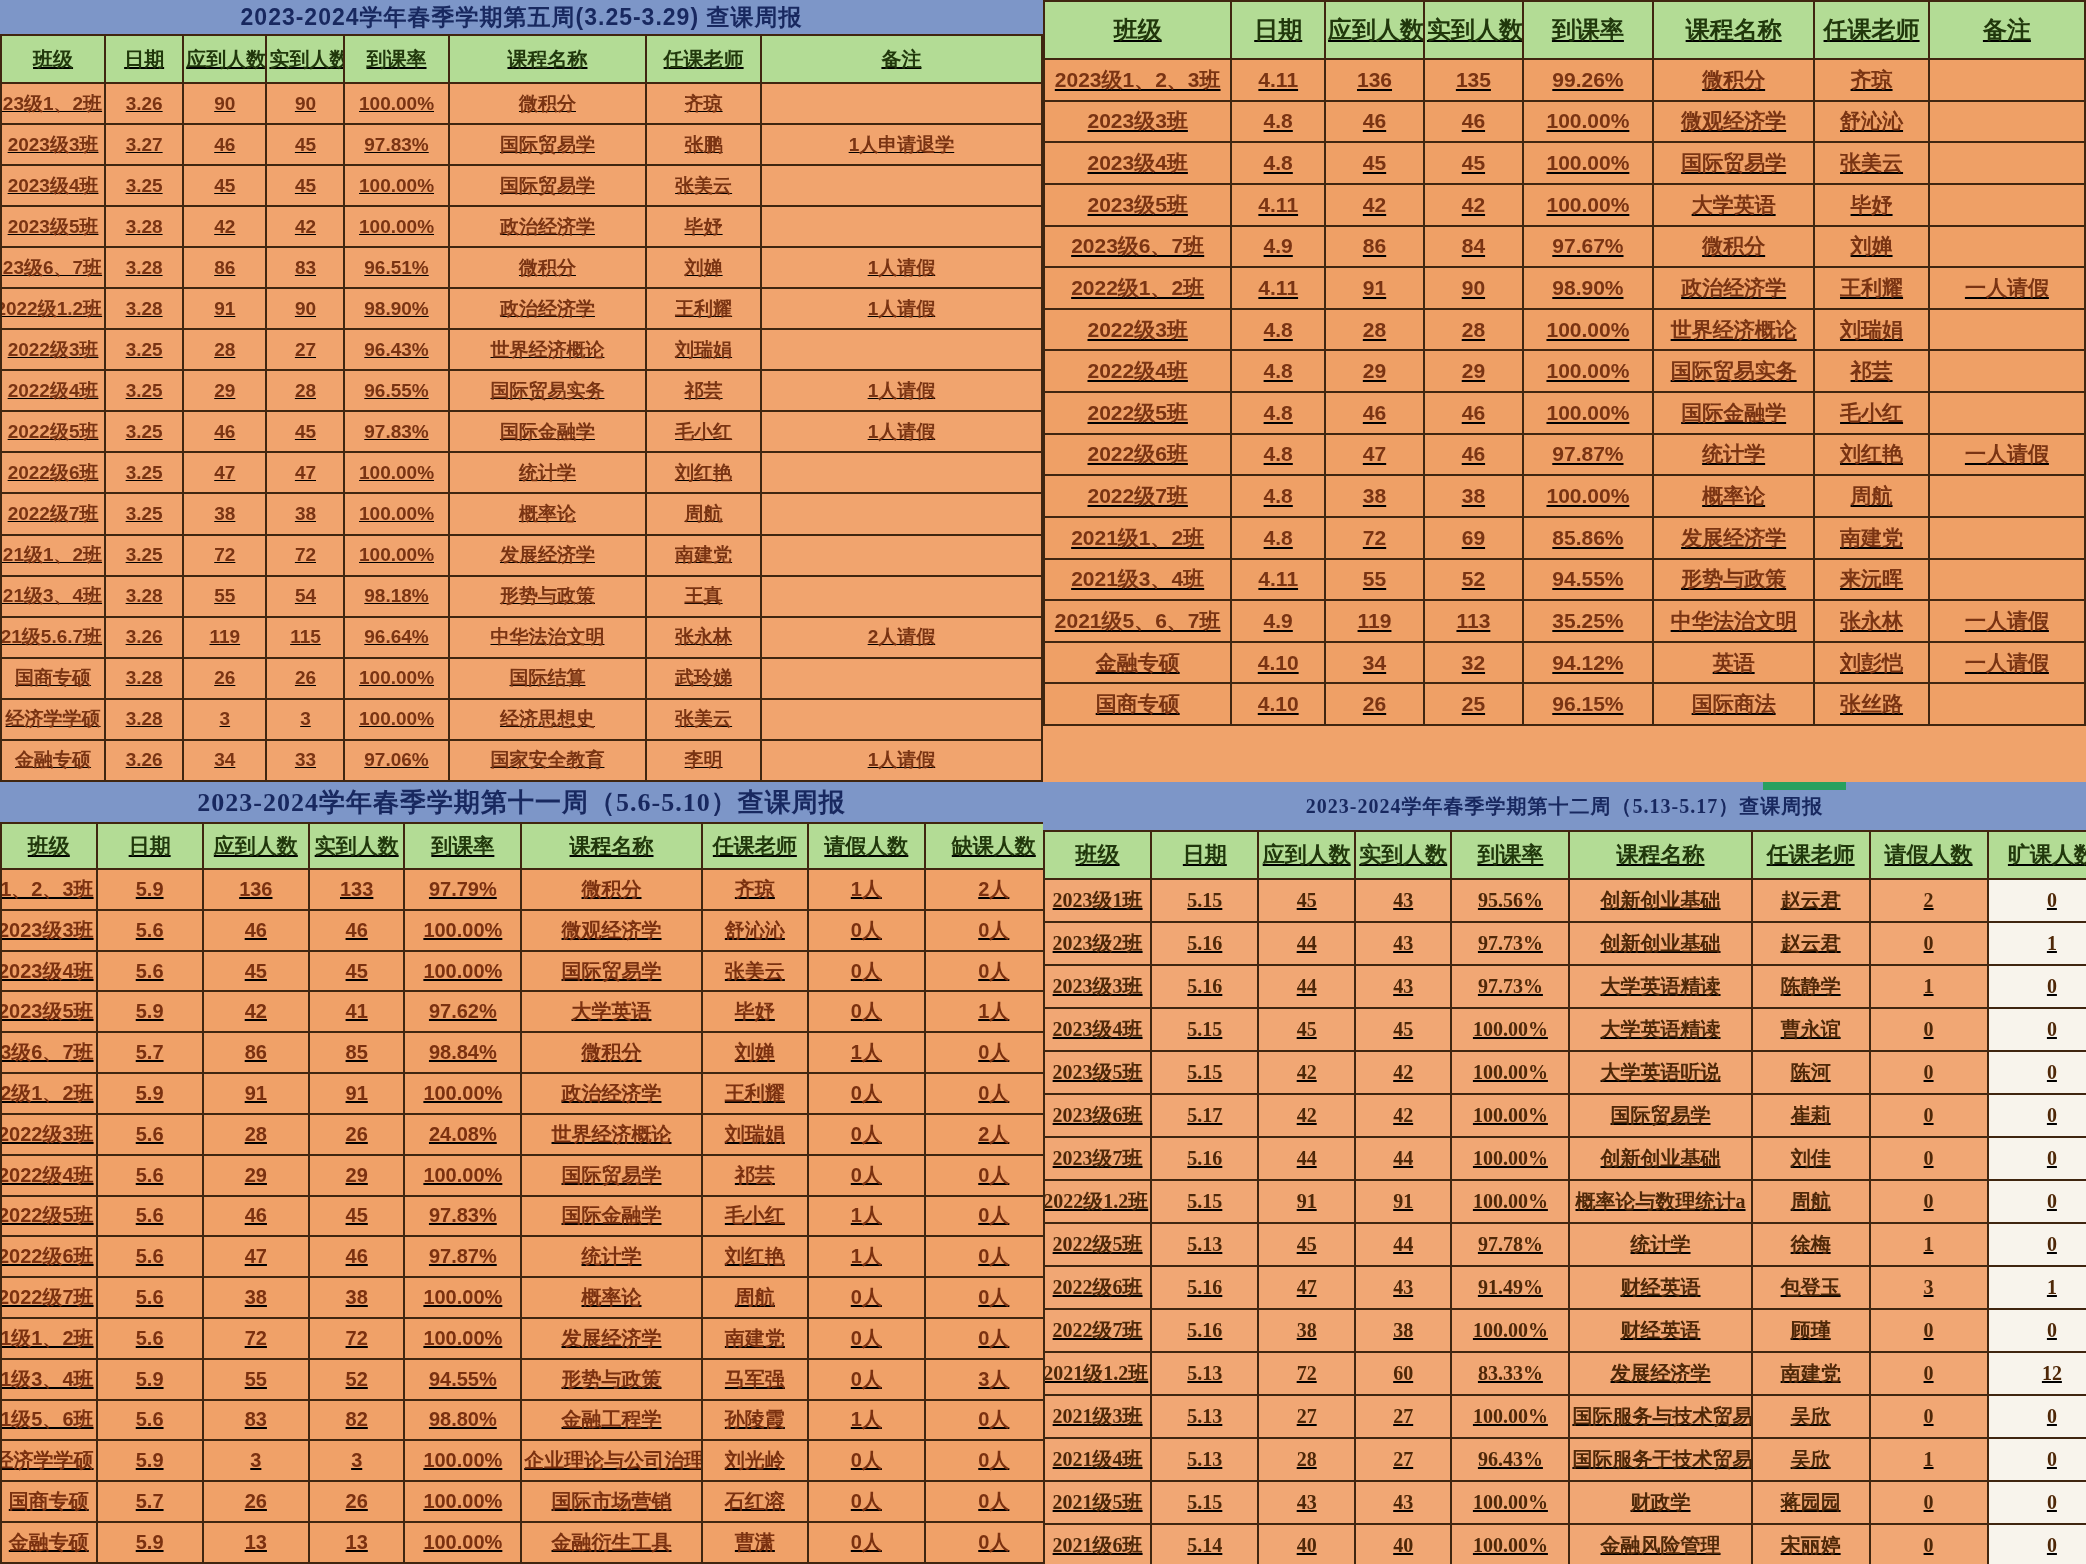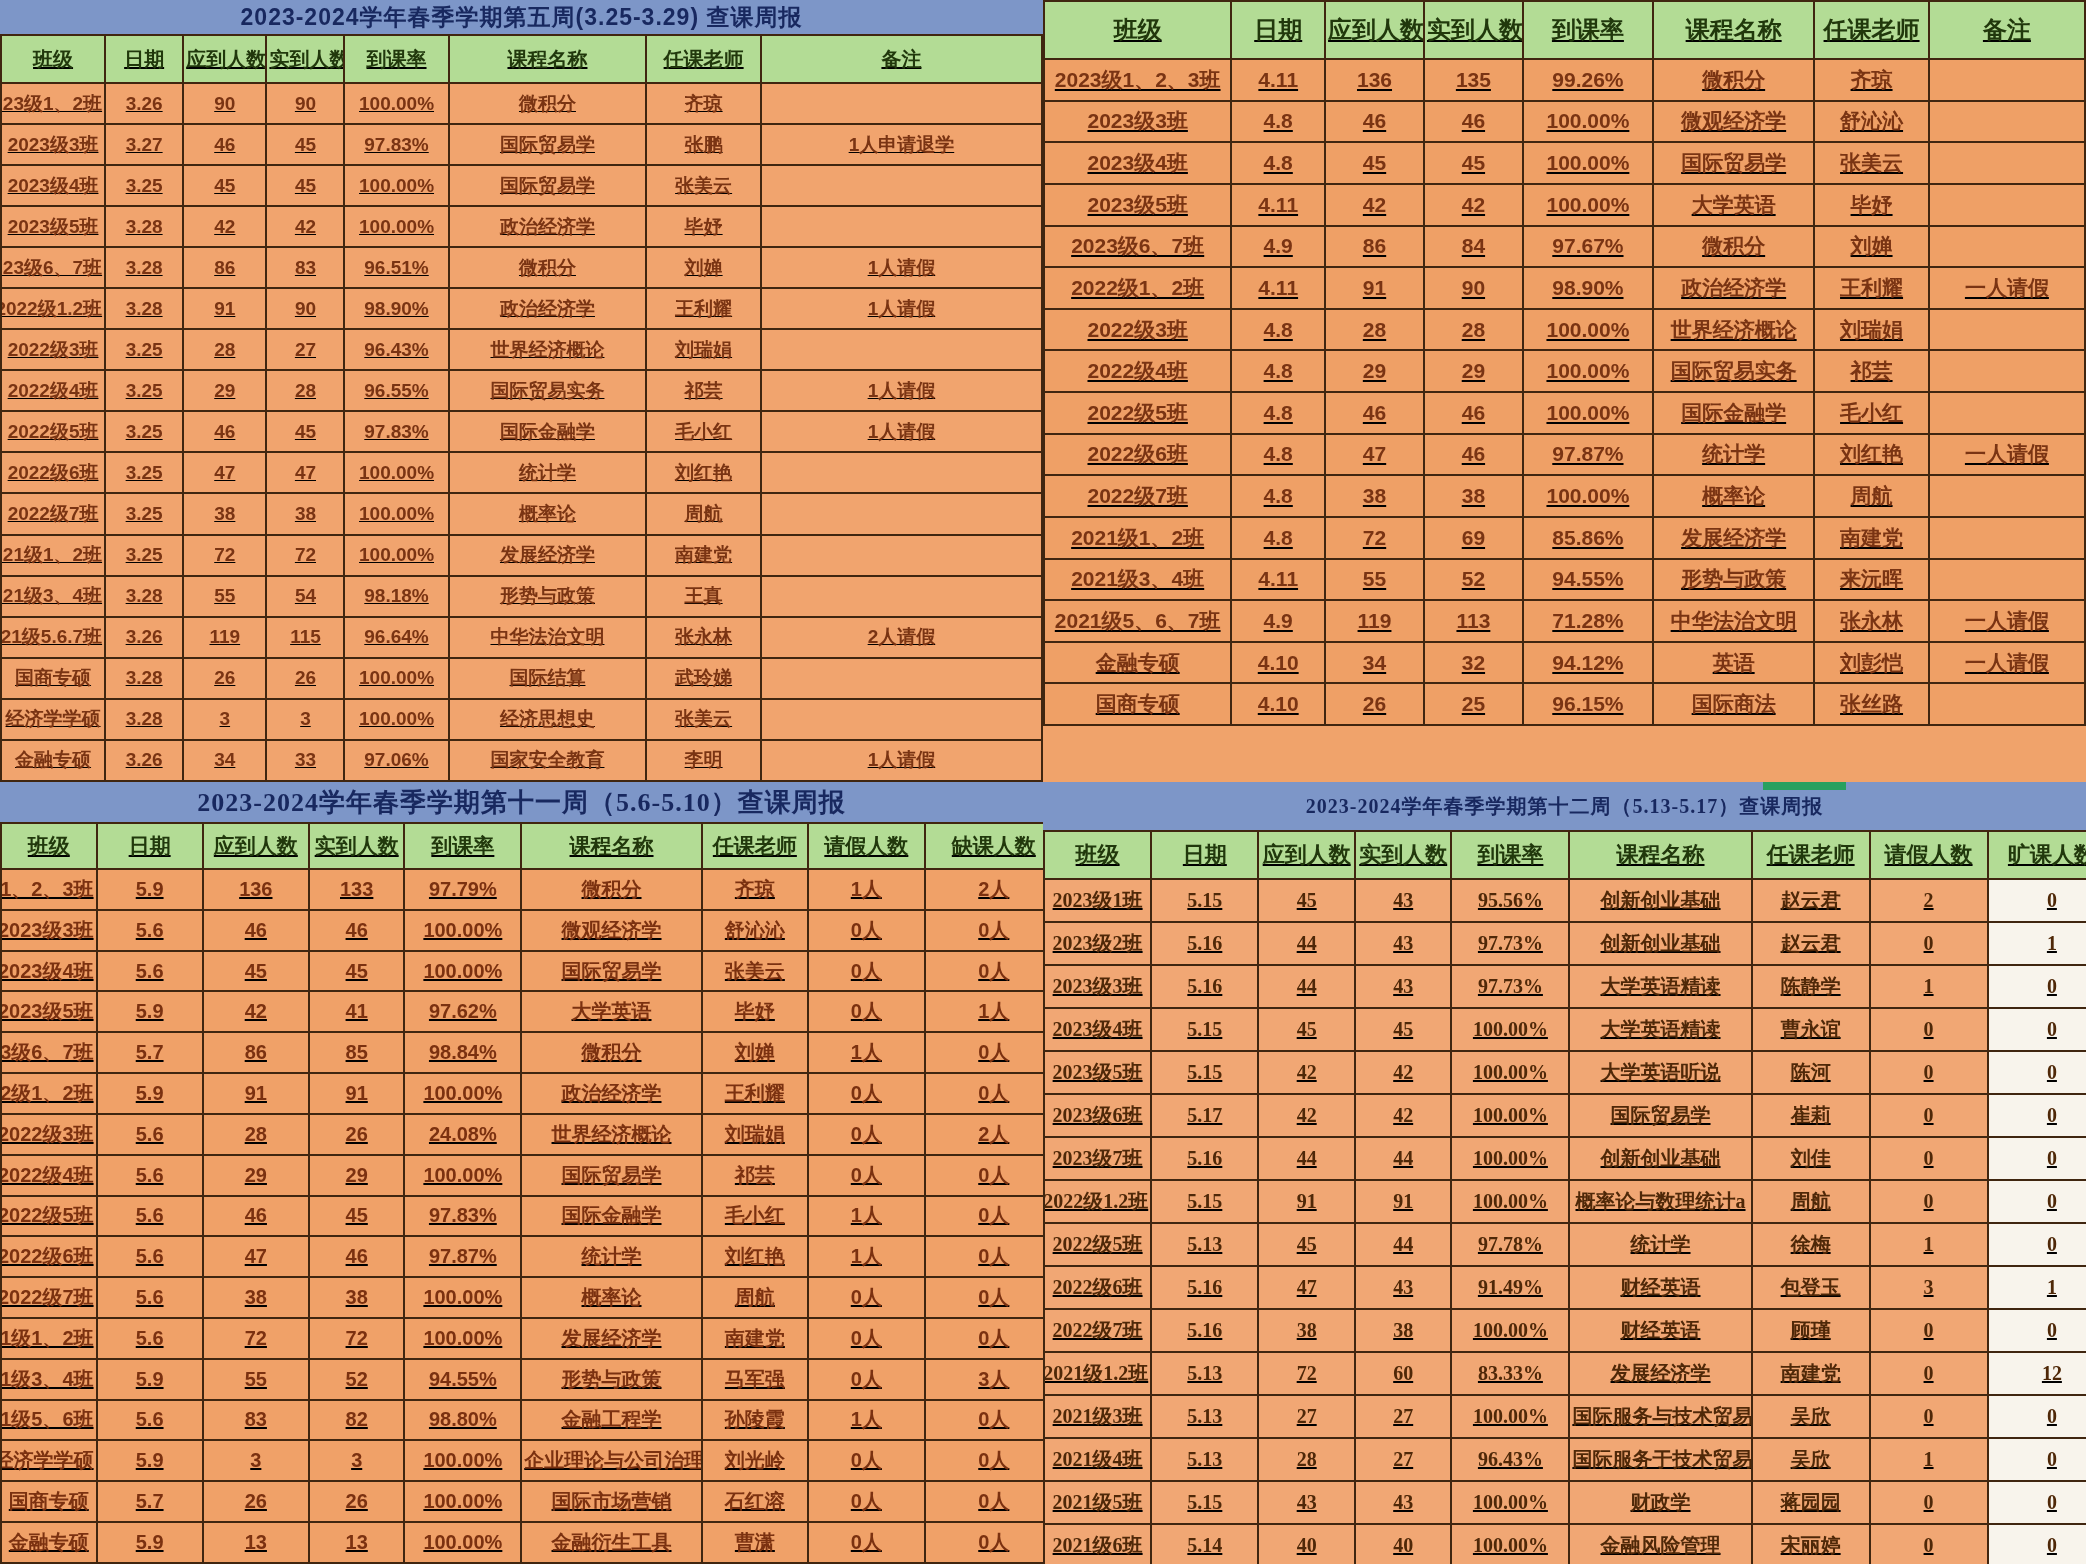--- a/index.html
+++ b/index.html
@@ -404,21 +404,21 @@
               <td>94.55%</td>
               <td>形势与政策</td>
               <td>来沅晖</td>
               <td></td>
             </tr>
             <tr>
               <td class="cls">2021级5、6、7班</td>
               <td>4.9</td>
               <td>119</td>
               <td>113</td>
-              <td>71.28%</td>
+              <td>35.25%</td>
               <td>中华法治文明</td>
               <td>张永林</td>
               <td>一人请假</td>
             </tr>
             <tr>
               <td class="cls">金融专硕</td>
               <td>4.10</td>
               <td>34</td>
               <td>32</td>
               <td>94.12%</td>

